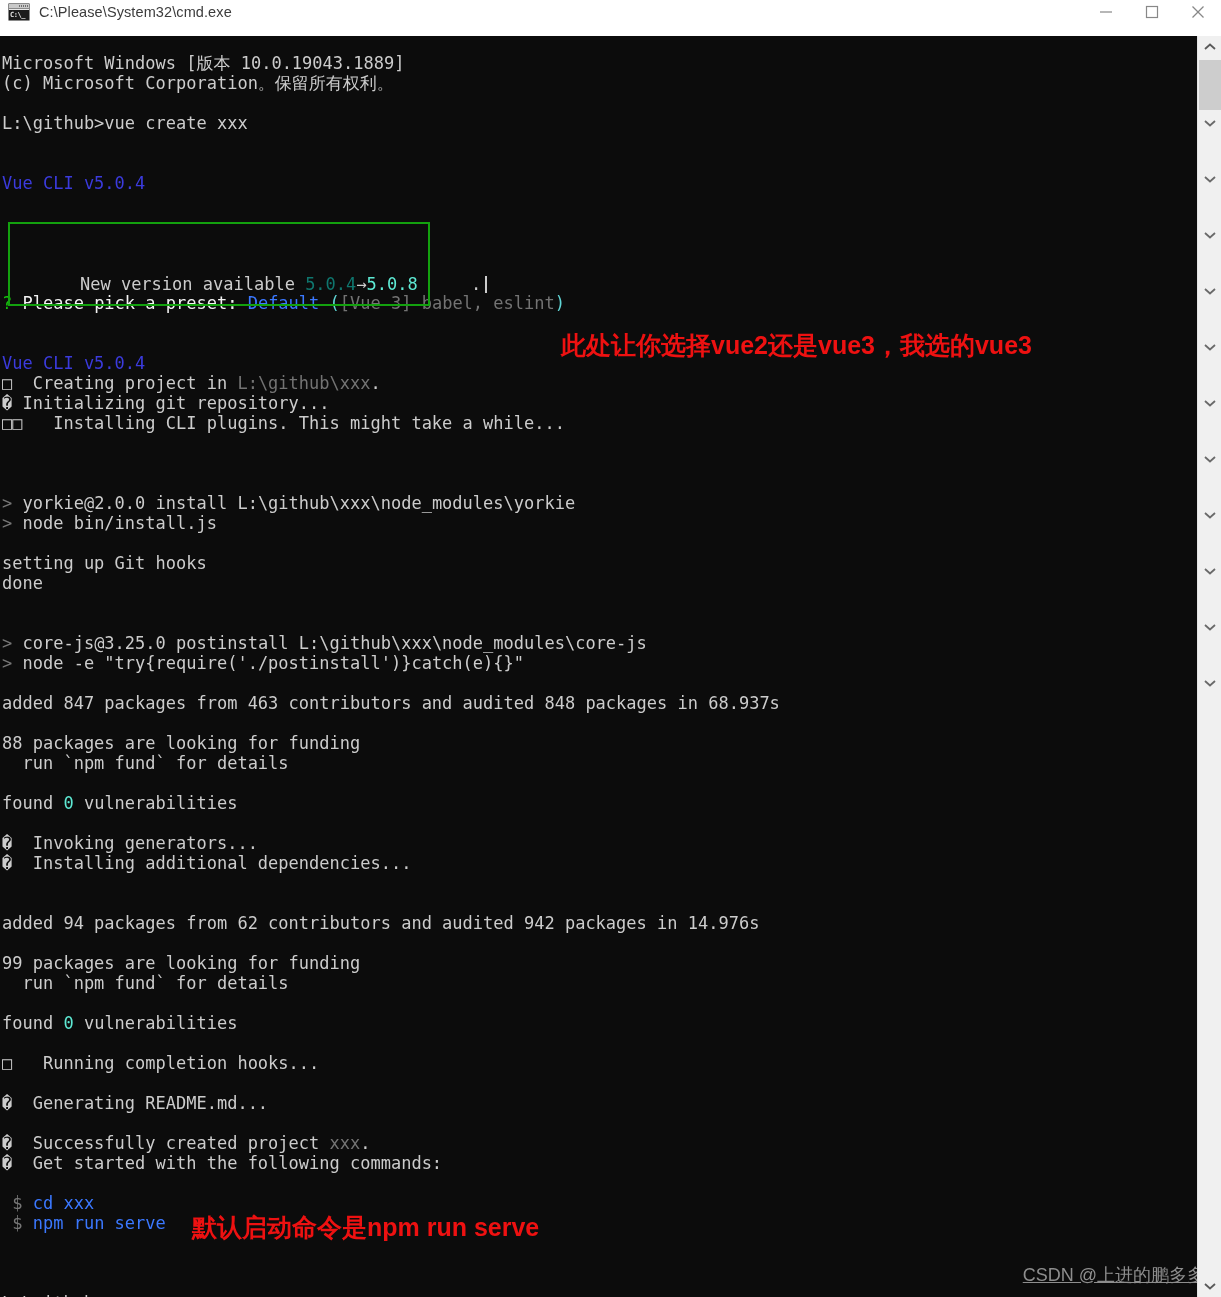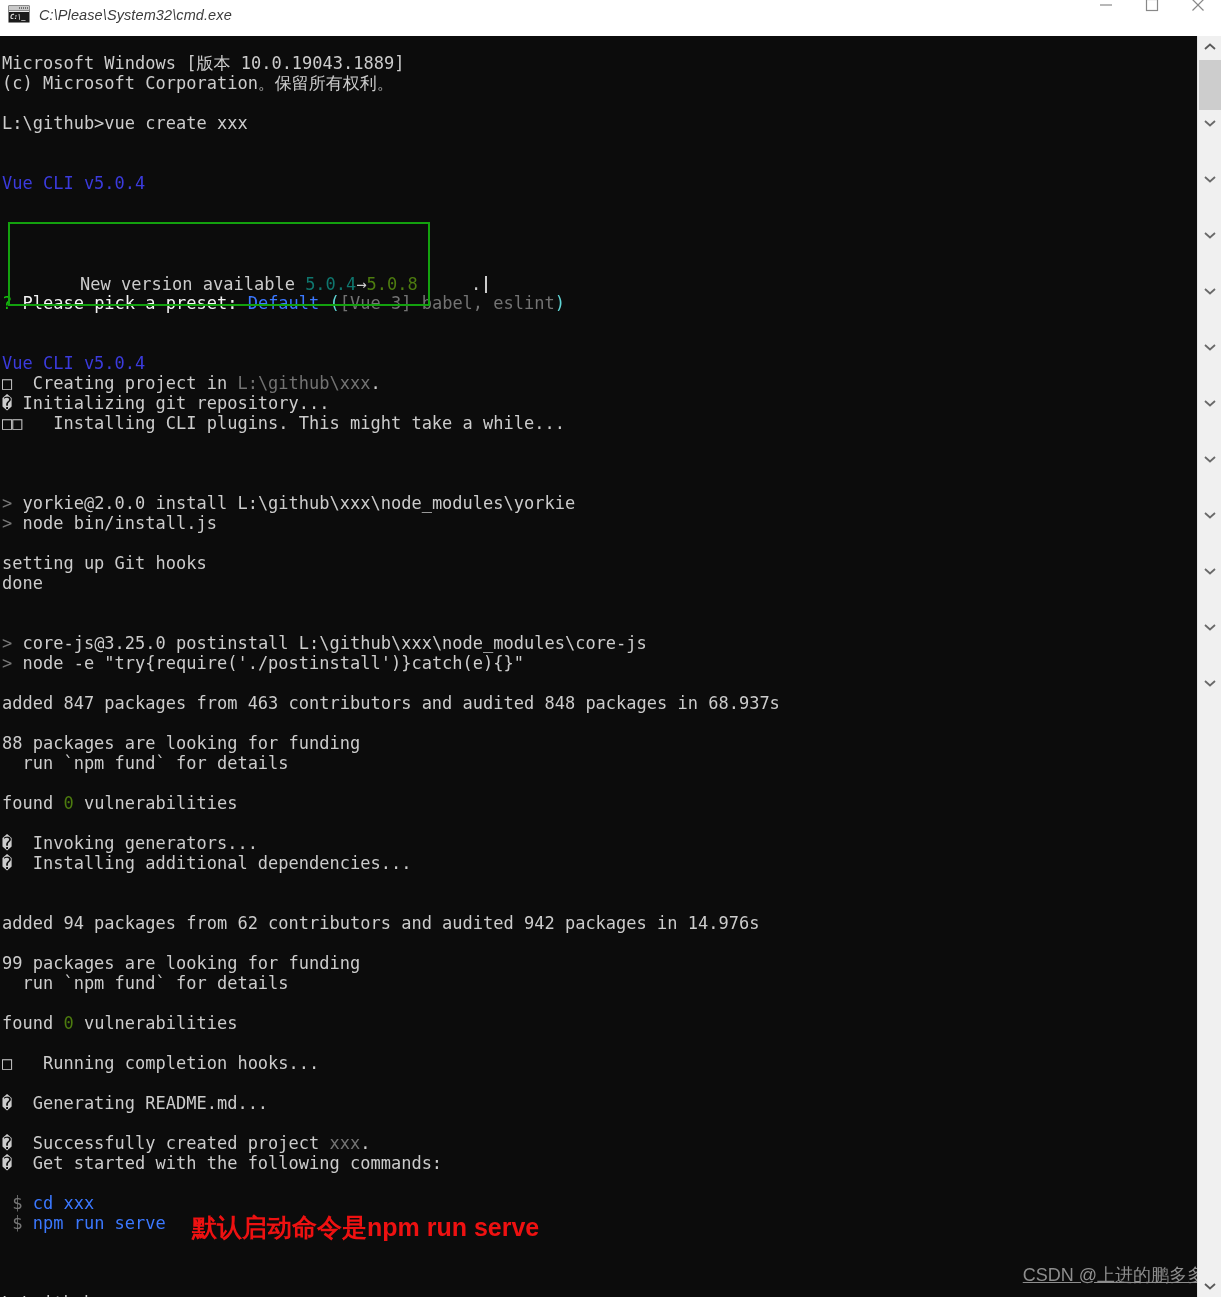--- a/index.html
+++ b/index.html
@@ -12,25 +12,24 @@
     font-family: "DejaVu Sans Mono", monospace;
     overflow: hidden;
     position: relative;
   }
 
   
   .titlebar {
     height: 24px;
     background: #ffffff;
     display: flex;
-    align-items: flex-end;
+    align-items: center;
     border-bottom: 1px solid #ffffff;
     position: relative;
     z-index: 5;
-    font-style: italic;
   }
   .tb-icon {
     width: 22px; height: 18px;
     margin-left: 8px; margin-right: 9px;
     flex: 0 0 auto;
     position: relative;
     background: #e9e9e9;
     border: 1px solid #8a8a8a;
     border-radius: 1px;
     overflow: hidden;
@@ -97,21 +96,21 @@
   }
   .line { height: 20px; white-space: pre; }
 
   
   .c-white  { color: #cccccc; }
   .c-bwhite { color: #f2f2f2; }
   .c-blue   { color: #3b3bdd; }
   .c-bblue  { color: #3b78ff; }
   .c-cyan   { color: #61d6d6; }
   .c-green  { color: #16c60c; }
-  .c-dgreen { color: #4d7c0f; text-align: center; }
+  .c-dgreen { color: #5eead4; text-align: center; }
   .c-yellow { color: #737373; }
   .c-bmagenta{ color: #0f766e; }
   .c-gray   { color: #767676; }
 
   
   .notice-box {
     position: absolute;
     left: 8px; top: 186px;
     width: 422px; height: 84px;
     border: 2px solid #13a10e;
@@ -239,20 +238,21 @@
   <div class="console" id="console"><div class="line"><span class="c-white">Microsoft Windows [版本 10.0.19043.1889]</span></div><div class="line"><span class="c-white">(c) Microsoft Corporation。保留所有权利。</span></div><div class="line"><span class="c-white"> </span></div><div class="line"><span class="c-white">L:\github&gt;vue create xxx</span></div><div class="line"><span class="c-white"> </span></div><div class="line"><span class="c-white"> </span></div><div class="line"><span class="c-blue">Vue CLI v5.0.4</span></div><div class="line"><span class="c-white"> </span></div><div class="line"><span class="c-white"> </span></div><div class="line"><span class="c-white"> </span></div><div class="line"><span class="c-white"> </span></div><div class="line"><span class="c-white"> </span></div><div class="line"><span class="c-green">? </span><span class="c-bwhite">Please pick a preset: </span><span class="c-bblue">Default </span><span class="c-cyan">(</span><span class="c-yellow">[Vue 3] babel, eslint</span><span class="c-cyan">)</span></div><div class="line"><span class="c-white"> </span></div><div class="line"><span class="c-white"> </span></div><div class="line"><span class="c-blue">Vue CLI v5.0.4</span></div><div class="line"><span class="c-white">□  Creating project in </span><span class="c-yellow">L:\github\xxx</span><span class="c-white">.</span></div><div class="line"><span class="c-white">� Initializing git repository...</span></div><div class="line"><span class="c-white">□□   Installing CLI plugins. This might take a while...</span></div><div class="line"><span class="c-white"> </span></div><div class="line"><span class="c-white"> </span></div><div class="line"><span class="c-white"> </span></div><div class="line"><span class="c-gray">&gt; </span><span class="c-white">yorkie@2.0.0 install L:\github\xxx\node_modules\yorkie</span></div><div class="line"><span class="c-gray">&gt; </span><span class="c-white">node bin/install.js</span></div><div class="line"><span class="c-white"> </span></div><div class="line"><span class="c-white">setting up Git hooks</span></div><div class="line"><span class="c-white">done</span></div><div class="line"><span class="c-white"> </span></div><div class="line"><span class="c-white"> </span></div><div class="line"><span class="c-gray">&gt; </span><span class="c-white">core-js@3.25.0 postinstall L:\github\xxx\node_modules\core-js</span></div><div class="line"><span class="c-gray">&gt; </span><span class="c-white">node -e "try{require('./postinstall')}catch(e){}"</span></div><div class="line"><span class="c-white"> </span></div><div class="line"><span class="c-white">added 847 packages from 463 contributors and audited 848 packages in 68.937s</span></div><div class="line"><span class="c-white"> </span></div><div class="line"><span class="c-white">88 packages are looking for funding</span></div><div class="line"><span class="c-white">  run `npm fund` for details</span></div><div class="line"><span class="c-white"> </span></div><div class="line"><span class="c-white">found </span><span class="c-dgreen">0</span><span class="c-white"> vulnerabilities</span></div><div class="line"><span class="c-white"> </span></div><div class="line"><span class="c-white">�  Invoking generators...</span></div><div class="line"><span class="c-white">�  Installing additional dependencies...</span></div><div class="line"><span class="c-white"> </span></div><div class="line"><span class="c-white"> </span></div><div class="line"><span class="c-white">added 94 packages from 62 contributors and audited 942 packages in 14.976s</span></div><div class="line"><span class="c-white"> </span></div><div class="line"><span class="c-white">99 packages are looking for funding</span></div><div class="line"><span class="c-white">  run `npm fund` for details</span></div><div class="line"><span class="c-white"> </span></div><div class="line"><span class="c-white">found </span><span class="c-dgreen">0</span><span class="c-white"> vulnerabilities</span></div><div class="line"><span class="c-white"> </span></div><div class="line"><span class="c-white">□   Running completion hooks...</span></div><div class="line"><span class="c-white"> </span></div><div class="line"><span class="c-white">�  Generating README.md...</span></div><div class="line"><span class="c-white"> </span></div><div class="line"><span class="c-white">�  Successfully created project </span><span class="c-yellow">xxx</span><span class="c-white">.</span></div><div class="line"><span class="c-white">�  Get started with the following commands:</span></div><div class="line"><span class="c-white"> </span></div><div class="line"><span class="c-gray"> $ </span><span class="c-bblue">cd xxx</span></div><div class="line"><span class="c-gray"> $ </span><span class="c-bblue">npm run serve</span></div><div class="line"><span class="c-white"> </span></div><div class="line"><span class="c-white"> </span></div><div class="line"><span class="c-white"> </span></div><div class="line"><span class="c-white">L:\github&gt;</span><span class="caret-block"></span></div></div>
 
   <div class="notice-box"></div>
   <div class="notice-text">
     <span class="c-white">New version available </span><span class="c-bmagenta">5.0.4</span><span class="c-white">→</span><span class="c-dgreen">5.0.8</span>
   </div>
   <div class="notice-dot">
     <span>.</span><span class="caret-bar"></span>
   </div>
 
+  <div class="annot" id="annot-preset">此处让你选择vue2还是vue3，我选的vue3</div>
   <div class="annot" id="annot-serve">默认启动命令是npm run serve</div>
 
   <div class="watermark">CSDN @上进的鹏多多</div>
 </div>
 
 <div class="scrollbar">
   <div class="sb-btn sb-up">
     <svg width="12" height="8" viewBox="0 0 12 8">
         <polyline points="1,6 6,1.5 11,6" fill="none" stroke="#5a5a5a" stroke-width="1.8"></polyline>
       </svg>

